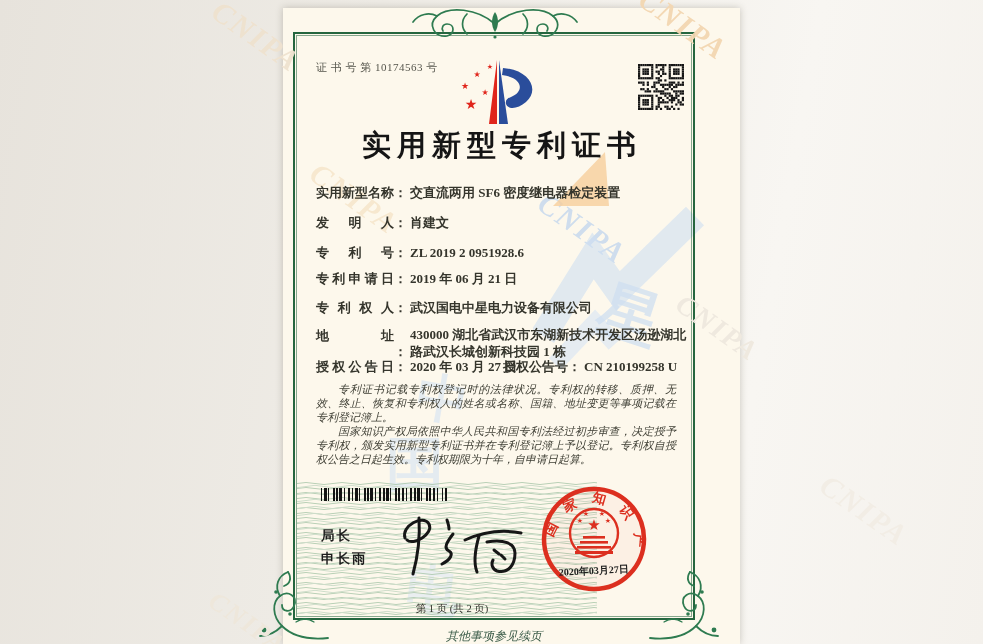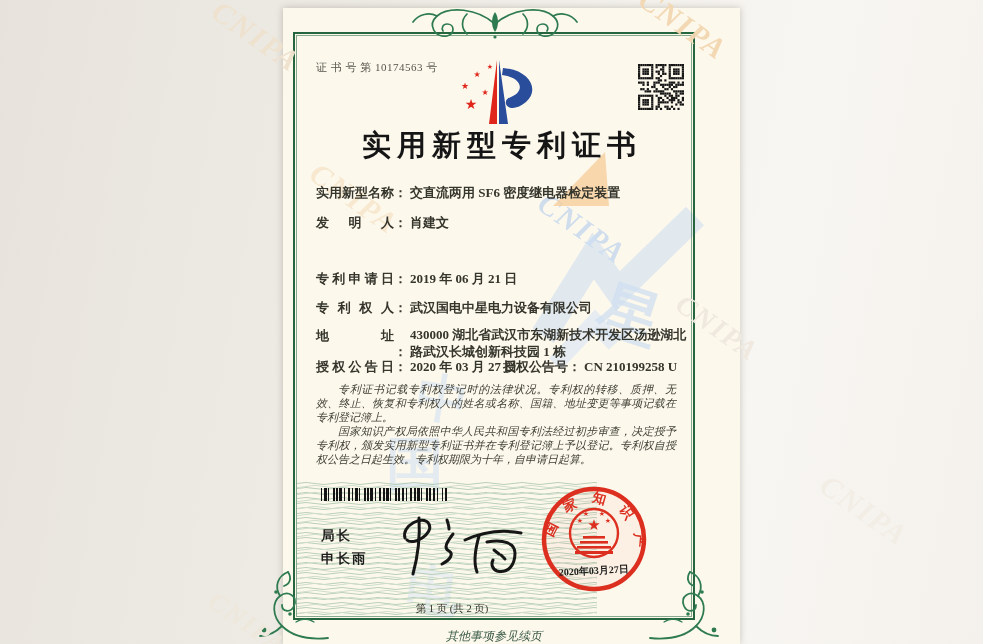--- a/index.html
+++ b/index.html
@@ -411,20 +411,23 @@
       </svg>
 
     <div class="c title">实用新型专利证书</div>
 
     <div class="c row r1">
       <span class="flabel">实用新型名称</span><span>：</span><span class="fvalue">交直流两用 SF6 密度继电器检定装置</span>
     </div>
     <div class="c row r2">
       <span class="flabel">发明人</span><span>：</span><span class="fvalue">肖建文</span>
     </div>
+    <div class="c row r3">
+      <span class="flabel">专利号</span><span>：</span><span class="fvalue">ZL 2019 2 0951928.6</span>
+    </div>
     <div class="c row r4">
       <span class="flabel">专利申请日</span><span>：</span><span class="fvalue">2019 年 06 月 21 日</span>
     </div>
     <div class="c row r5">
       <span class="flabel">专利权人</span><span>：</span><span class="fvalue">武汉国电中星电力设备有限公司</span>
     </div>
     <div class="c row r6">
       <span class="flabel">地址</span><span>：</span><span class="fvalue">430000 湖北省武汉市东湖新技术开发区汤逊湖北路武汉长城创新科技园 1 栋</span>
     </div>
     <div class="c row r7">

